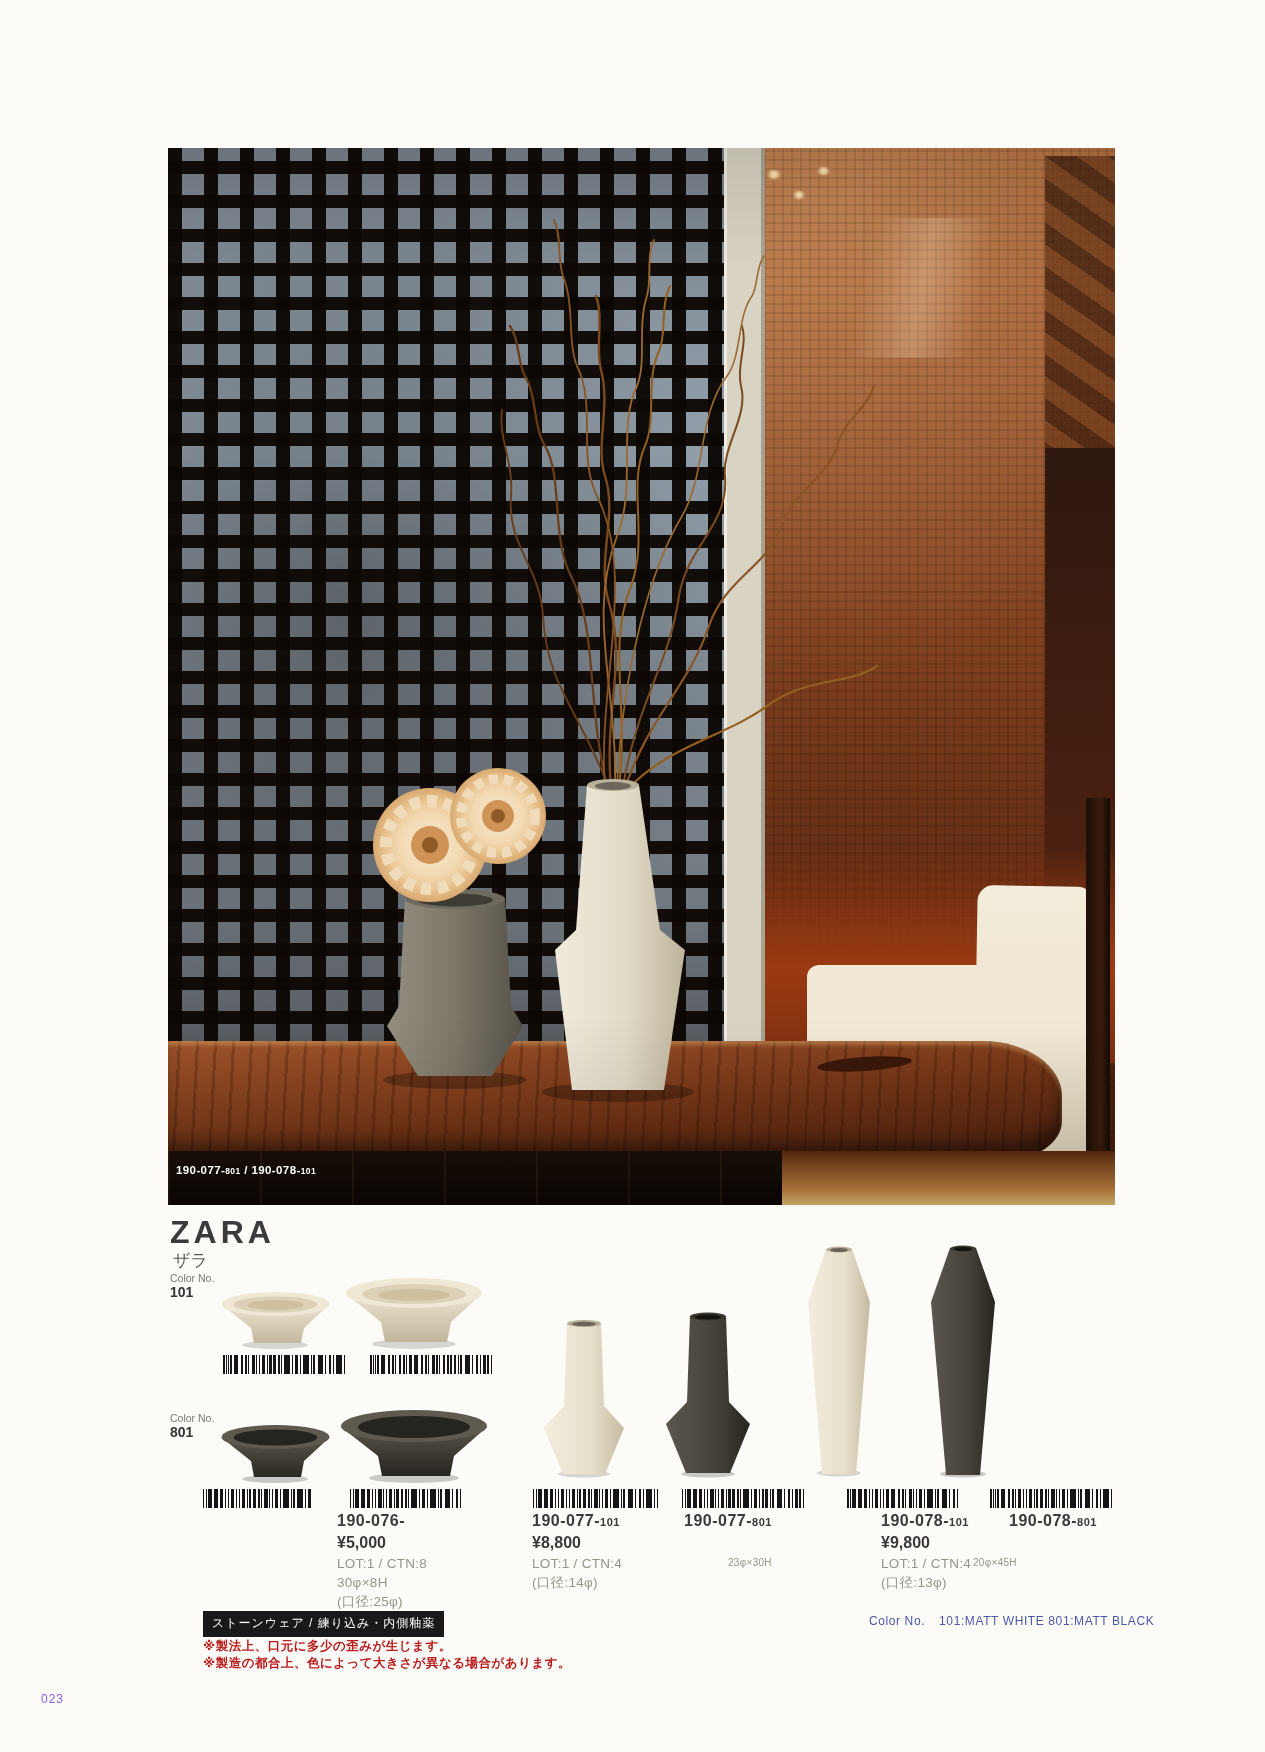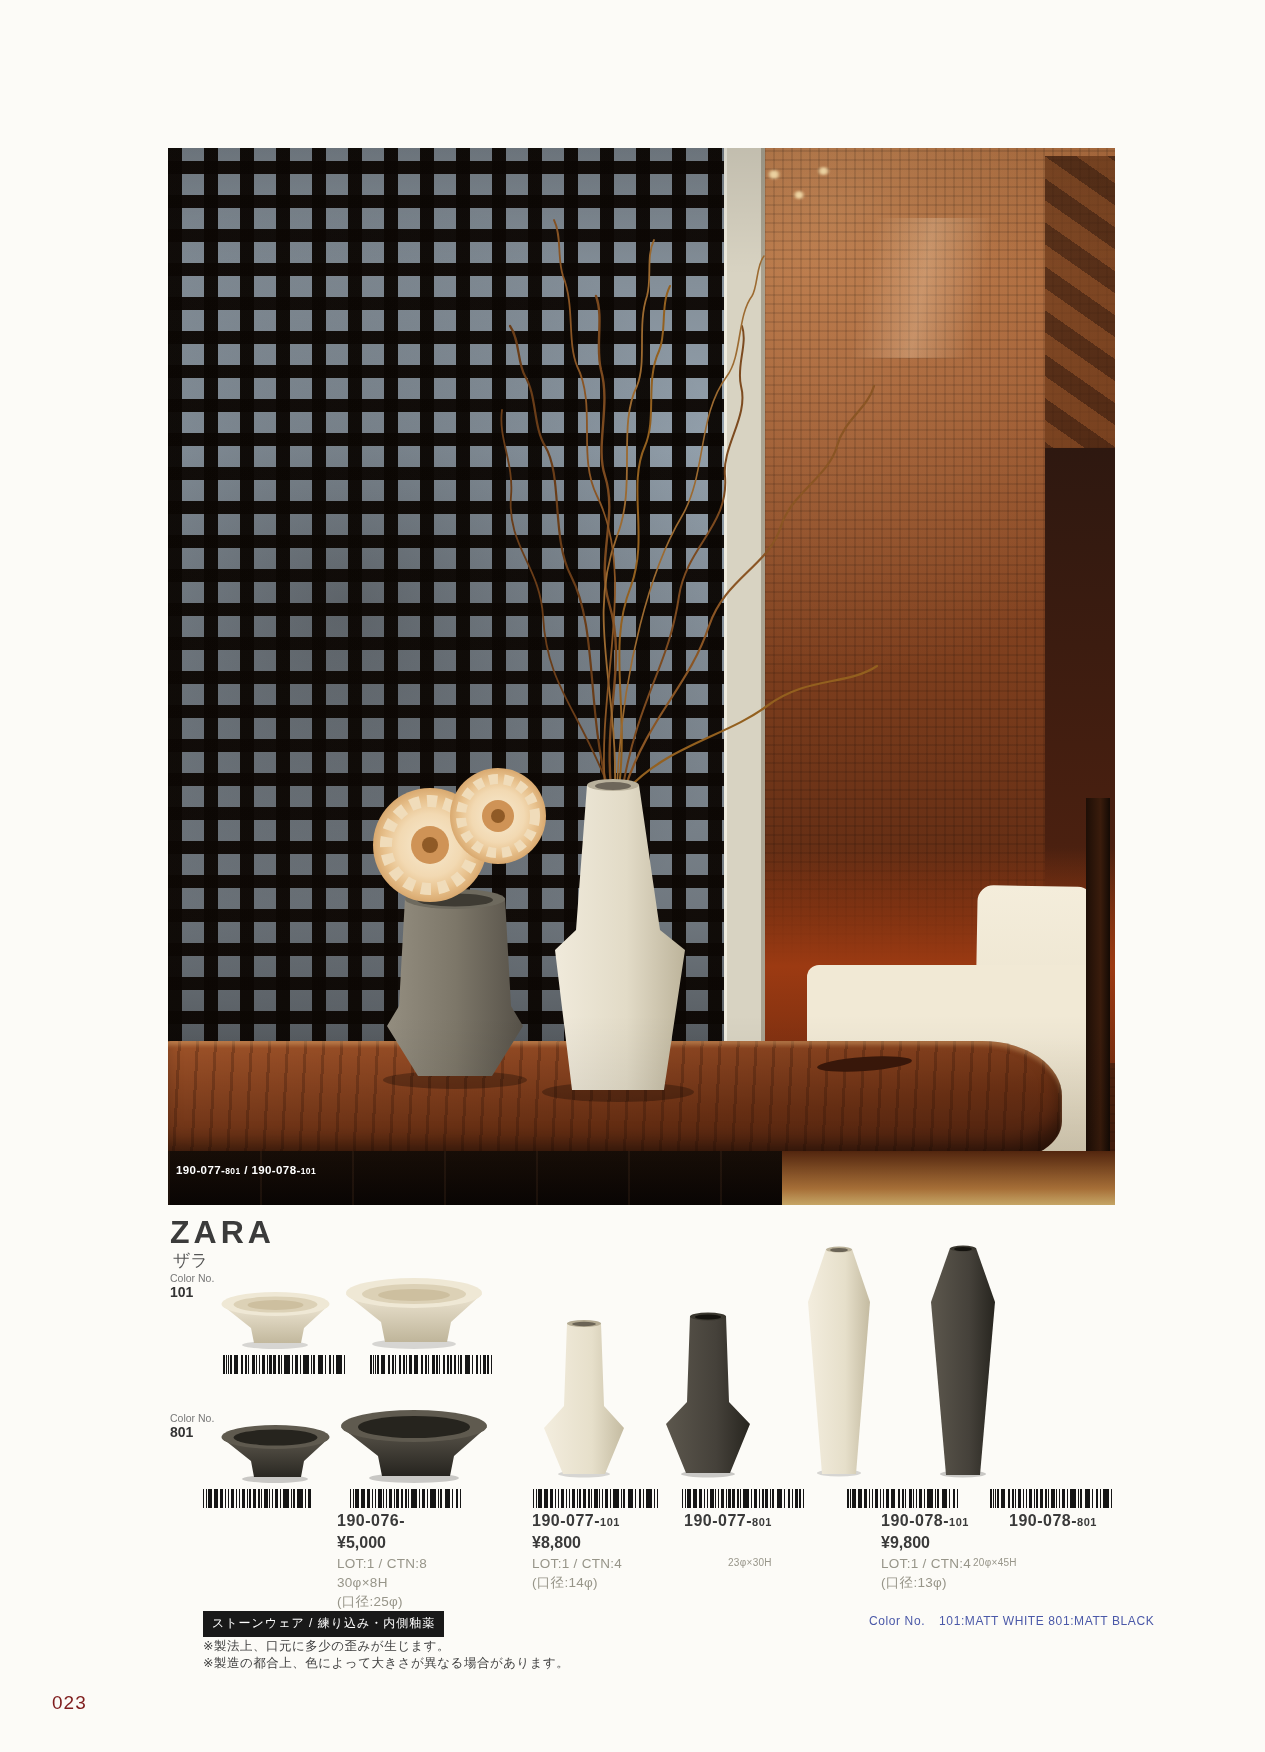--- a/index.html
+++ b/index.html
@@ -88,25 +88,25 @@
   .l-code{font-size:16px;font-weight:bold;color:#3a3a3a;letter-spacing:.5px;height:22px;}
   .l-code .sm{font-size:11px;font-weight:bold;}
   .l-price{font-size:16px;font-weight:bold;color:#3a3a3a;height:22px;}
   .l-gray{font-size:13.5px;color:#979589;height:19px;letter-spacing:.3px;}
   .size-float{position:absolute;top:1557px;font-size:10px;color:#979589;letter-spacing:.3px;}
   .sf3{left:728px;} .sf5{left:973px;}
 
   
   .badge{position:absolute;left:203px;top:1611px;background:#191919;color:#fff;
     font-size:12px;padding:4px 9px 5px;letter-spacing:1px;}
-  .note{position:absolute;left:203px;font-size:12.5px;font-weight:normal;color:#404040;letter-spacing:.5px;}
+  .note{position:absolute;left:203px;font-size:12.5px;font-weight:bold;color:#b91c1c;letter-spacing:.5px;}
   .n1{top:1638px;} .n2{top:1655px;}
   .cfooter{position:absolute;left:869px;top:1614px;font-size:12px;color:#4a58a8;letter-spacing:.6px;}
   .cfooter .cf-val{margin-left:14px;}
-  .pagenum{position:absolute;left:52px;top:1692px;font-size:19px;color:#7f1d1d;letter-spacing:1px;}
+  .pagenum{position:absolute;left:41px;top:1692px;font-size:12px;color:#8b5cf6;letter-spacing:1px;}
 </style>
 </head>
 <body>
 
 <div class="page">
 
 
   <div class="photo">
     <div class="ph-lattice"></div>
     <div class="ph-right"></div>

